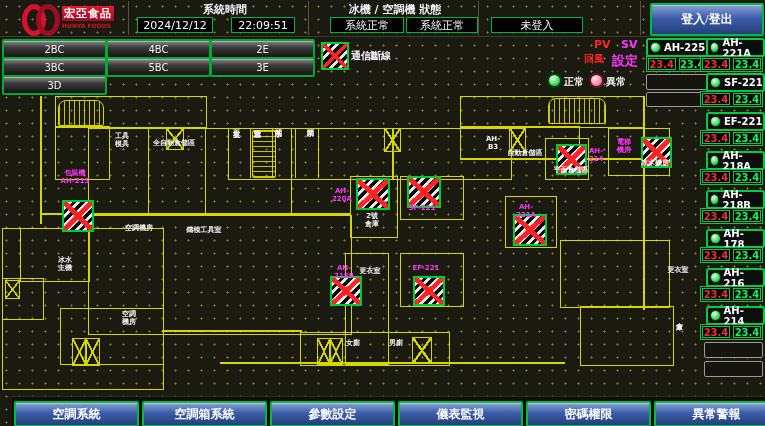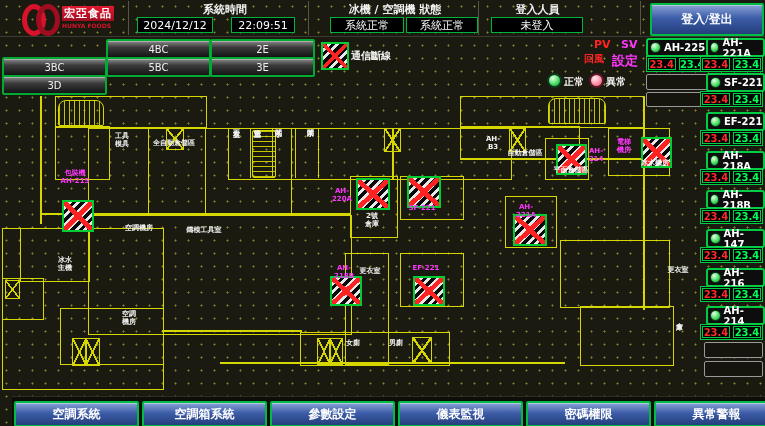--- a/index.html
+++ b/index.html
@@ -84,26 +84,26 @@
     <div class="tsep" style="left:640px;"></div>
 
     <div class="hlabel" style="left:150px;top:2px;width:150px;">系統時間</div>
     <div class="cell" style="left:137px;top:17px;width:74px;height:14px;">2024/12/12</div>
     <div class="cell" style="left:231px;top:17px;width:62px;height:14px;">22:09:51</div>
 
     <div class="hlabel" style="left:315px;top:2px;width:160px;">冰機 / 空調機 狀態</div>
     <div class="cell" style="left:330px;top:17px;width:72px;height:14px;">系統正常</div>
     <div class="cell" style="left:406px;top:17px;width:70px;height:14px;">系統正常</div>
 
-    <div class="hlabel" style="left:490px;top:2px;width:95px;">登入人員</div>
     <div class="cell" style="left:491px;top:17px;width:90px;height:14px;">未登入</div>
 
     <div class="bluebtn abs" style="left:650px;top:3px;width:110px;height:29px;font-family:Liberation Serif, serif;">登入/登出</div>
   </div>
 
+  <div class="btn3d" style="left:2px;top:39px;">2BC</div>
   <div class="btn3d" style="left:106px;top:39px;">4BC</div>
   <div class="btn3d" style="left:210px;top:39px;">2E</div>
   <div class="btn3d" style="left:2px;top:57px;">3BC</div>
   <div class="btn3d" style="left:106px;top:57px;">5BC</div>
   <div class="btn3d" style="left:210px;top:57px;">3E</div>
   <div class="btn3d" style="left:2px;top:75px;">3D</div>
 
   <div class="comm abs" style="left:321px;top:42px;width:24px;height:24px;">
       <div class="x"></div>
     </div>
@@ -170,21 +170,21 @@
     <span class="lamp"></span>
     <span>AH-218B</span>
   </div>
   <div class="vals" style="left:700px;top:208px;width:59px;">
     <span class="val pv">23.4</span>
     <span class="val sv">23.4</span>
   </div>
 
   <div class="unit" style="left:706px;top:229px;width:53px;">
     <span class="lamp"></span>
-    <span>AH-147</span>
+    <span>AH-178</span>
   </div>
   <div class="vals" style="left:700px;top:247px;width:59px;">
     <span class="val pv">23.4</span>
     <span class="val sv">23.4</span>
   </div>
 
   <div class="unit" style="left:706px;top:268px;width:53px;">
     <span class="lamp"></span>
     <span>AH-216</span>
   </div>

